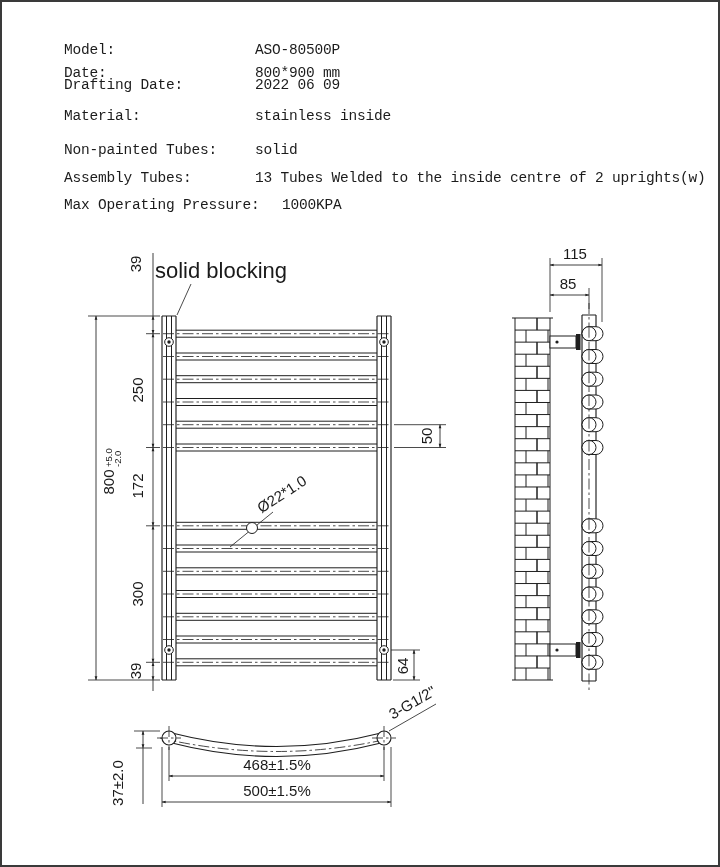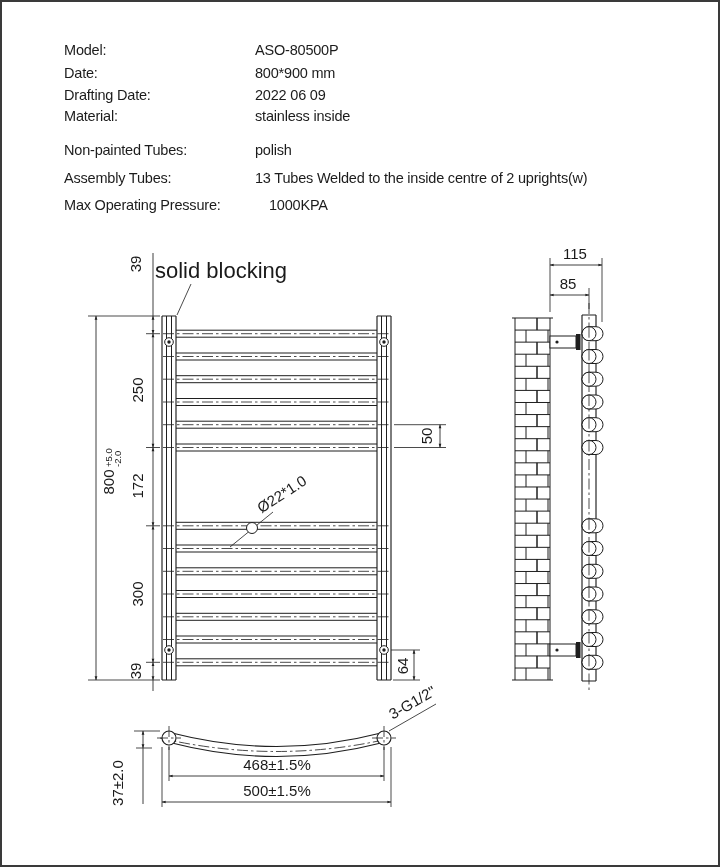--- a/index.html
+++ b/index.html
@@ -1,23 +1,23 @@
 <!DOCTYPE html>
 <html><head>
 <meta charset="utf-8">
 <style>
   html,body{margin:0;padding:0;background:#fff;}
   .page{position:relative;width:716px;height:863px;border:2px solid #3a3a3a;background:#fff;
         font-family:"Liberation Sans",sans-serif;color:#1a1a1a;overflow:hidden;}
   .spec{position:absolute;left:0;top:0;width:100%;}
-  .spec span{position:absolute;white-space:pre;font-family:Liberation Sans, sans-serif;
+  .spec span{position:absolute;white-space:pre;font-family:Liberation Mono, monospace;
              font-size:14.5px;color:#1c1c1c;letter-spacing:-0.2px;}
   .lbl{left:62px;} .val{left:253px;}
-  .r0{top:40px;} .r1{top:63px;} .r2{top:85px;text-align:right;} .r3{top:106px;} .r4{top:140px;} .r5{top:168px;} .r6{top:195px;}
-  .v6{left:267px;}
+  .r0{top:40px;} .r1{top:63px;} .r2{top:75px;text-align:right;} .r3{top:106px;} .r4{top:140px;} .r5{top:168px;} .r6{top:195px;}
+  .v6{left:280px;}
   svg{position:absolute;left:0;top:0;}
   svg text{font-family:"Liberation Sans",sans-serif;fill:#1a1a1a;}
   .geo{stroke:#1f1f1f;stroke-width:1.15;fill:none;}
   .geo2{stroke:#1f1f1f;stroke-width:1;fill:none;}
   .dd{stroke:#2a2a2a;stroke-width:0.85;fill:none;stroke-dasharray:11 3 2.5 3;}
   .dim{stroke:#2a2a2a;stroke-width:0.9;fill:none;}
   .ext{stroke:#2a2a2a;stroke-width:0.85;fill:none;}
   .wfill{fill:#fff;}
   .dtxt{font-size:15px;}
   .ttxt{font-size:9.5px;}
@@ -31,21 +31,21 @@
   <div class="spec">
     <span class="lbl r0">Model:</span>
     <span class="val r0">ASO-80500P</span>
     <span class="lbl r1">Date:</span>
     <span class="val r1">800*900 mm</span>
     <span class="lbl r2">Drafting Date:</span>
     <span class="val r2">2022 06 09</span>
     <span class="lbl r3">Material:</span>
     <span class="val r3">stainless inside</span>
     <span class="lbl r4">Non-painted Tubes:</span>
-    <span class="val r4">polish</span>
+    <span class="val r4">solid</span>
     <span class="lbl r5">Assembly Tubes:</span>
     <span class="val r5">13 Tubes Welded to the inside centre of 2 uprights(w)</span>
     <span class="lbl r6">Max Operating Pressure:</span>
     <span class="val r6 v6">1000KPA</span>
   </div>
 
   <svg width="716" height="863" viewBox="2 2 716 863">
     <defs>
       <marker id="ar" viewBox="0 0 10 10" refX="9.6" refY="5" markerWidth="11" markerHeight="4.2" orient="auto-start-reverse">
           <path d="M0 1.4 L10 5 L0 8.6 z" fill="#1f1f1f"></path>

